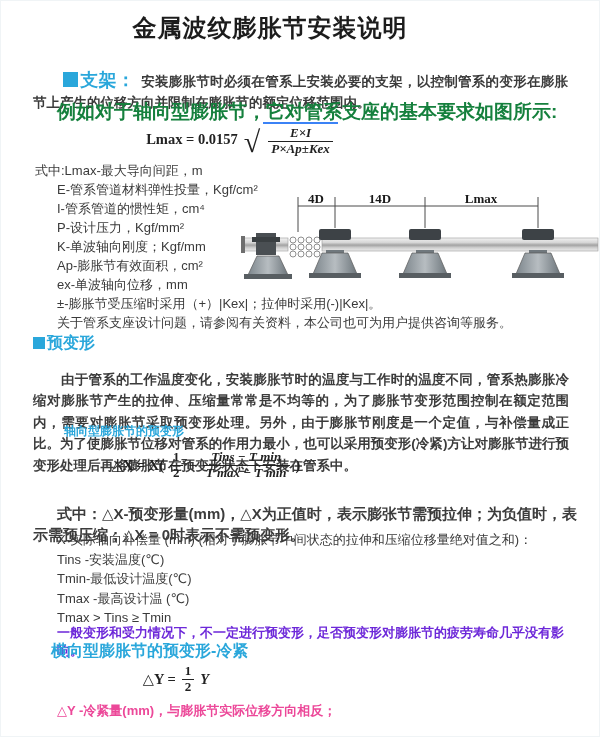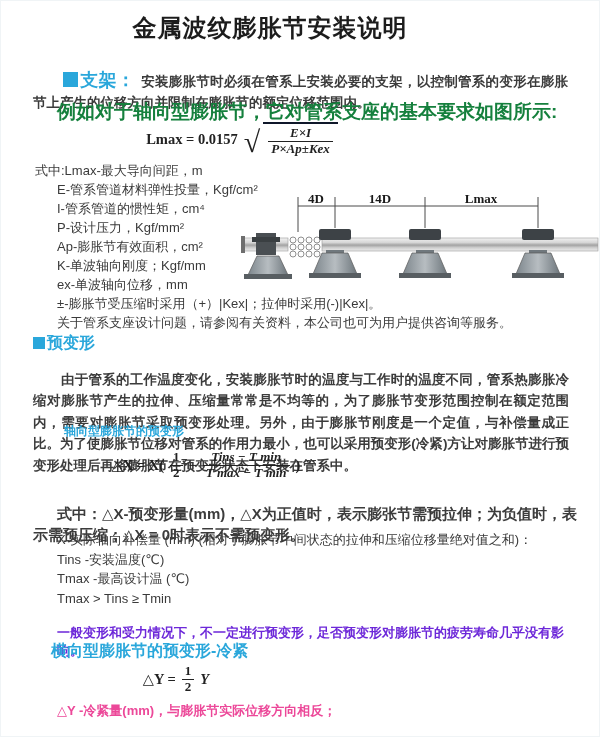--- a/index.html
+++ b/index.html
@@ -33,21 +33,21 @@
     font-weight:bold;font-size:14.5px;color:#222;
   }
   .formula.f1{top:122px;}
   .formula.f2{top:450px;left:-36px;}
   .formula.f3{top:664px;left:-66px;}
   .frac{display:inline-block;text-align:center;vertical-align:middle;font-size:13px;line-height:1.15;}
   .frac .num{display:block;padding:0 3px;border-bottom:1.4px solid #222;}
   .frac .den{display:block;padding:0 3px;}
   .frac.ital{font-style:italic;}
   .radical{font-size:30px;font-weight:bold;line-height:1;transform:translateY(3px);}
-  .sqrt-body{border-top:2px solid #0f172a;padding:2px 5px 0;margin-left:-3px;display:inline-block;}
+  .sqrt-body{border-top:2px solid #3b82f6;padding:2px 5px 0;margin-left:-3px;display:inline-block;}
   .sqrt-body .num{border-bottom:1.4px solid #222;}
   .definitions{
     position:absolute;top:161px;left:35px;width:280px;
     font-size:13px;line-height:19px;color:#3a3a3a;
   }
   .definitions .def-item{white-space:nowrap;}
   .definitions .def-item.indent{margin-left:22px;}
   .definitions .def-item.wide{white-space:nowrap;width:560px;}
   .diagram{position:absolute;left:240px;top:190px;}
   .sec2-head{
@@ -105,22 +105,22 @@
         <span class="den">P×Ap±Kex</span>
       </span>
     </span>
   </div>
 
   <div class="definitions">
     <div class="def-item">式中:Lmax-最大导向间距，m</div>
     <div class="def-item indent">E-管系管道材料弹性投量，Kgf/cm²</div>
     <div class="def-item indent">I-管系管道的惯性矩，cm⁴</div>
     <div class="def-item indent">P-设计压力，Kgf/mm²</div>
+    <div class="def-item indent">K-单波轴向刚度；Kgf/mm</div>
     <div class="def-item indent">Ap-膨胀节有效面积，cm²</div>
-    <div class="def-item indent">K-单波轴向刚度；Kgf/mm</div>
     <div class="def-item indent">ex-单波轴向位移，mm</div>
     <div class="def-item indent wide">±-膨胀节受压缩时采用（+）|Kex|；拉伸时采用(-)|Kex|。</div>
     <div class="def-item indent wide">关于管系支座设计问题，请参阅有关资料，本公司也可为用户提供咨询等服务。</div>
   </div>
 
   <svg class="diagram" width="360" height="105" viewBox="0 0 360 105">
     <defs>
       <linearGradient id="pipeGrad" x1="0" y1="0" x2="0" y2="1">
         <stop offset="0%" stop-color="#f2f2f2"></stop>
         <stop offset="35%" stop-color="#d6d6d6"></stop>
@@ -214,20 +214,21 @@
       <span class="den">T max − T min</span>
     </span>
     <span>)</span>
   </div>
 
   <p class="explain-para">式中：△X-预变形量(mm)，△X为正值时，表示膨张节需预拉伸；为负值时，表示需预压缩；△X = 0时表示不需预变形。</p>
 
   <div class="axial-items">
     <div>X-实际轴向补偿量 (mm) (相对于膨胀节中间状态的拉伸和压缩位移量绝对值之和)：</div>
     <div>Tins -安装温度(℃)</div>
+    <div>Tmin-最低设计温度(℃)</div>
     <div>Tmax -最高设计温 (℃)</div>
     <div>Tmax &gt; Tins ≥ Tmin</div>
   </div>
 
   <div class="axial-note">一般变形和受力情况下，不一定进行预变形，足否预变形对膨胀节的疲劳寿命几乎没有影响。</div>
 
   <div class="lateral-head">横向型膨胀节的预变形-冷紧</div>
 
   <div class="formula f3">
     <span>△Y =</span>

